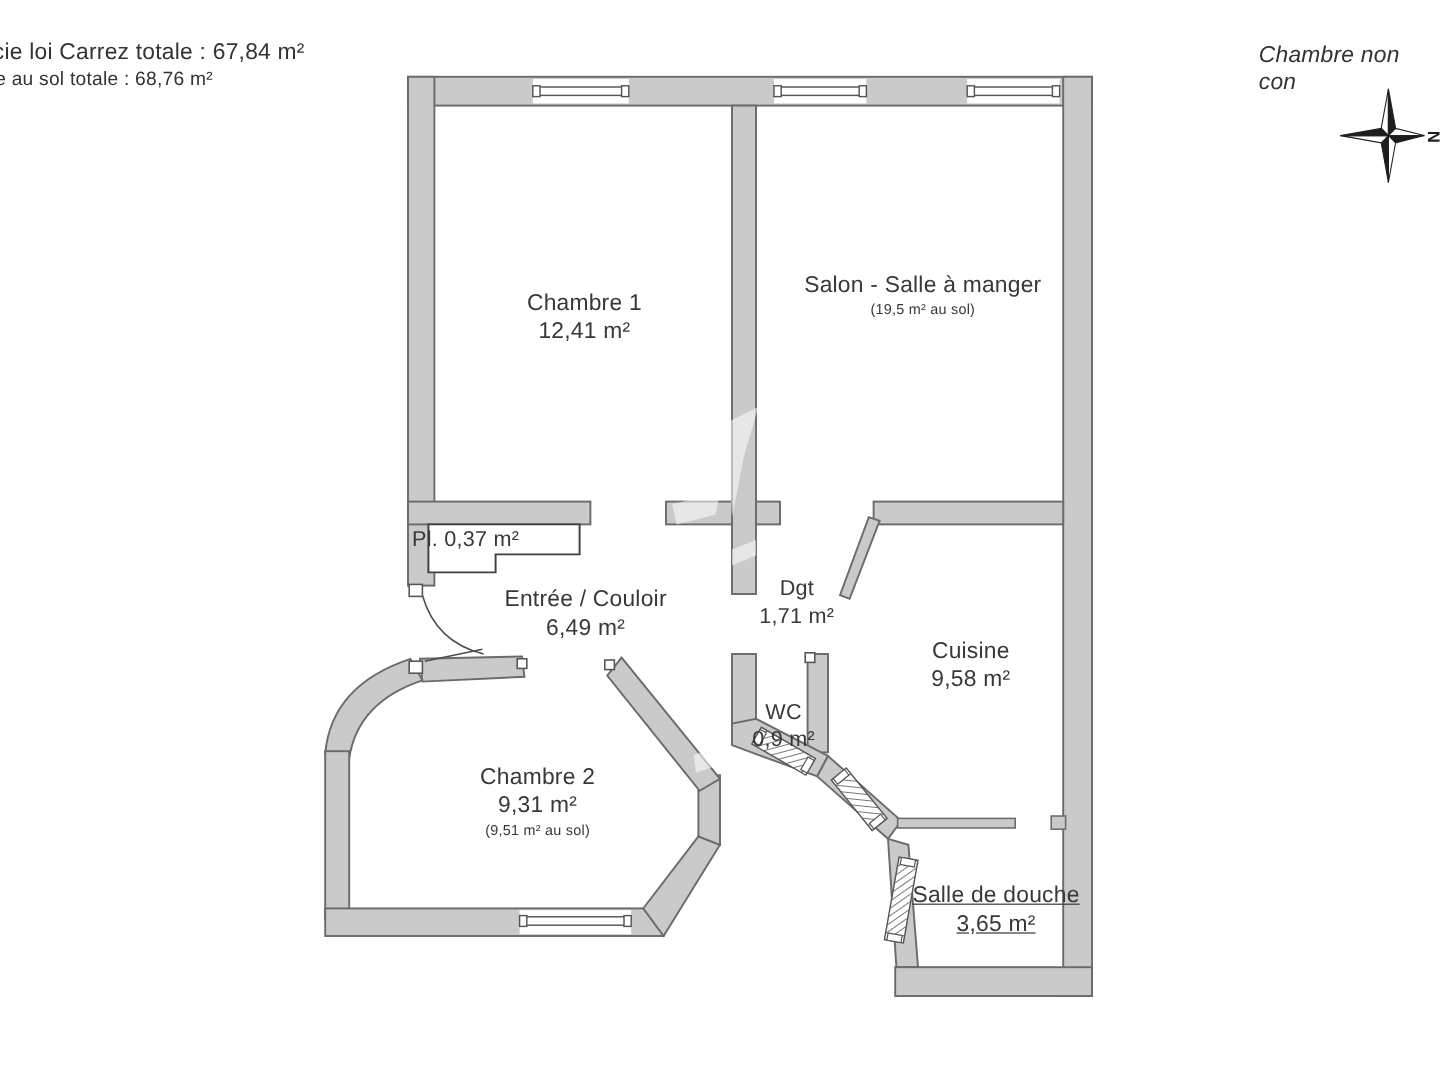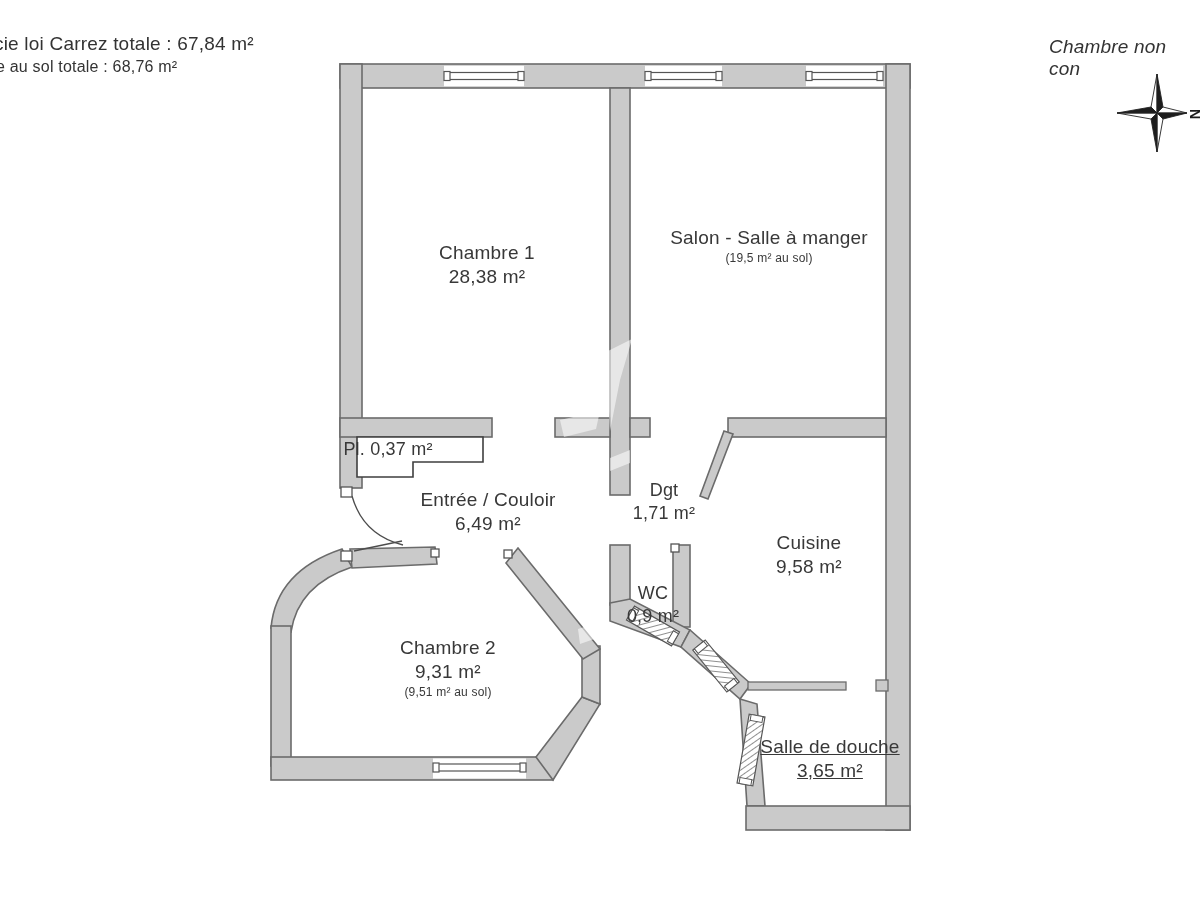--- a/index.html
+++ b/index.html
@@ -139,21 +139,21 @@
     <text transform="translate(1194,114) rotate(90)" text-anchor="middle" dominant-baseline="middle" font-family="Liberation Sans, sans-serif" font-size="14" font-weight="bold" fill="#1d1d1d" stroke="none">N</text>
   </g>
 </svg>
 
 <div class="hdr1">cie loi Carrez totale :  67,84 m²</div>
 <div class="hdr2">e au sol totale :  68,76 m²</div>
 <div class="disclaimer">Chambre non con</div>
 
 <div class="label" style="left:487px;top:241px;">
   <div class="big">Chambre 1</div>
-  <div class="big">28,38 m²</div>
+  <div class="big">12,41 m²</div>
 </div>
 
 <div class="label" style="left:769px;top:226px;">
   <div class="big">Salon - Salle à manger</div>
   <div class="small">(19,5 m² au sol)</div>
 </div>
 
 <div class="label" style="left:388px;top:438px;">
   <div class="mid">
     <span>Pl.</span>

